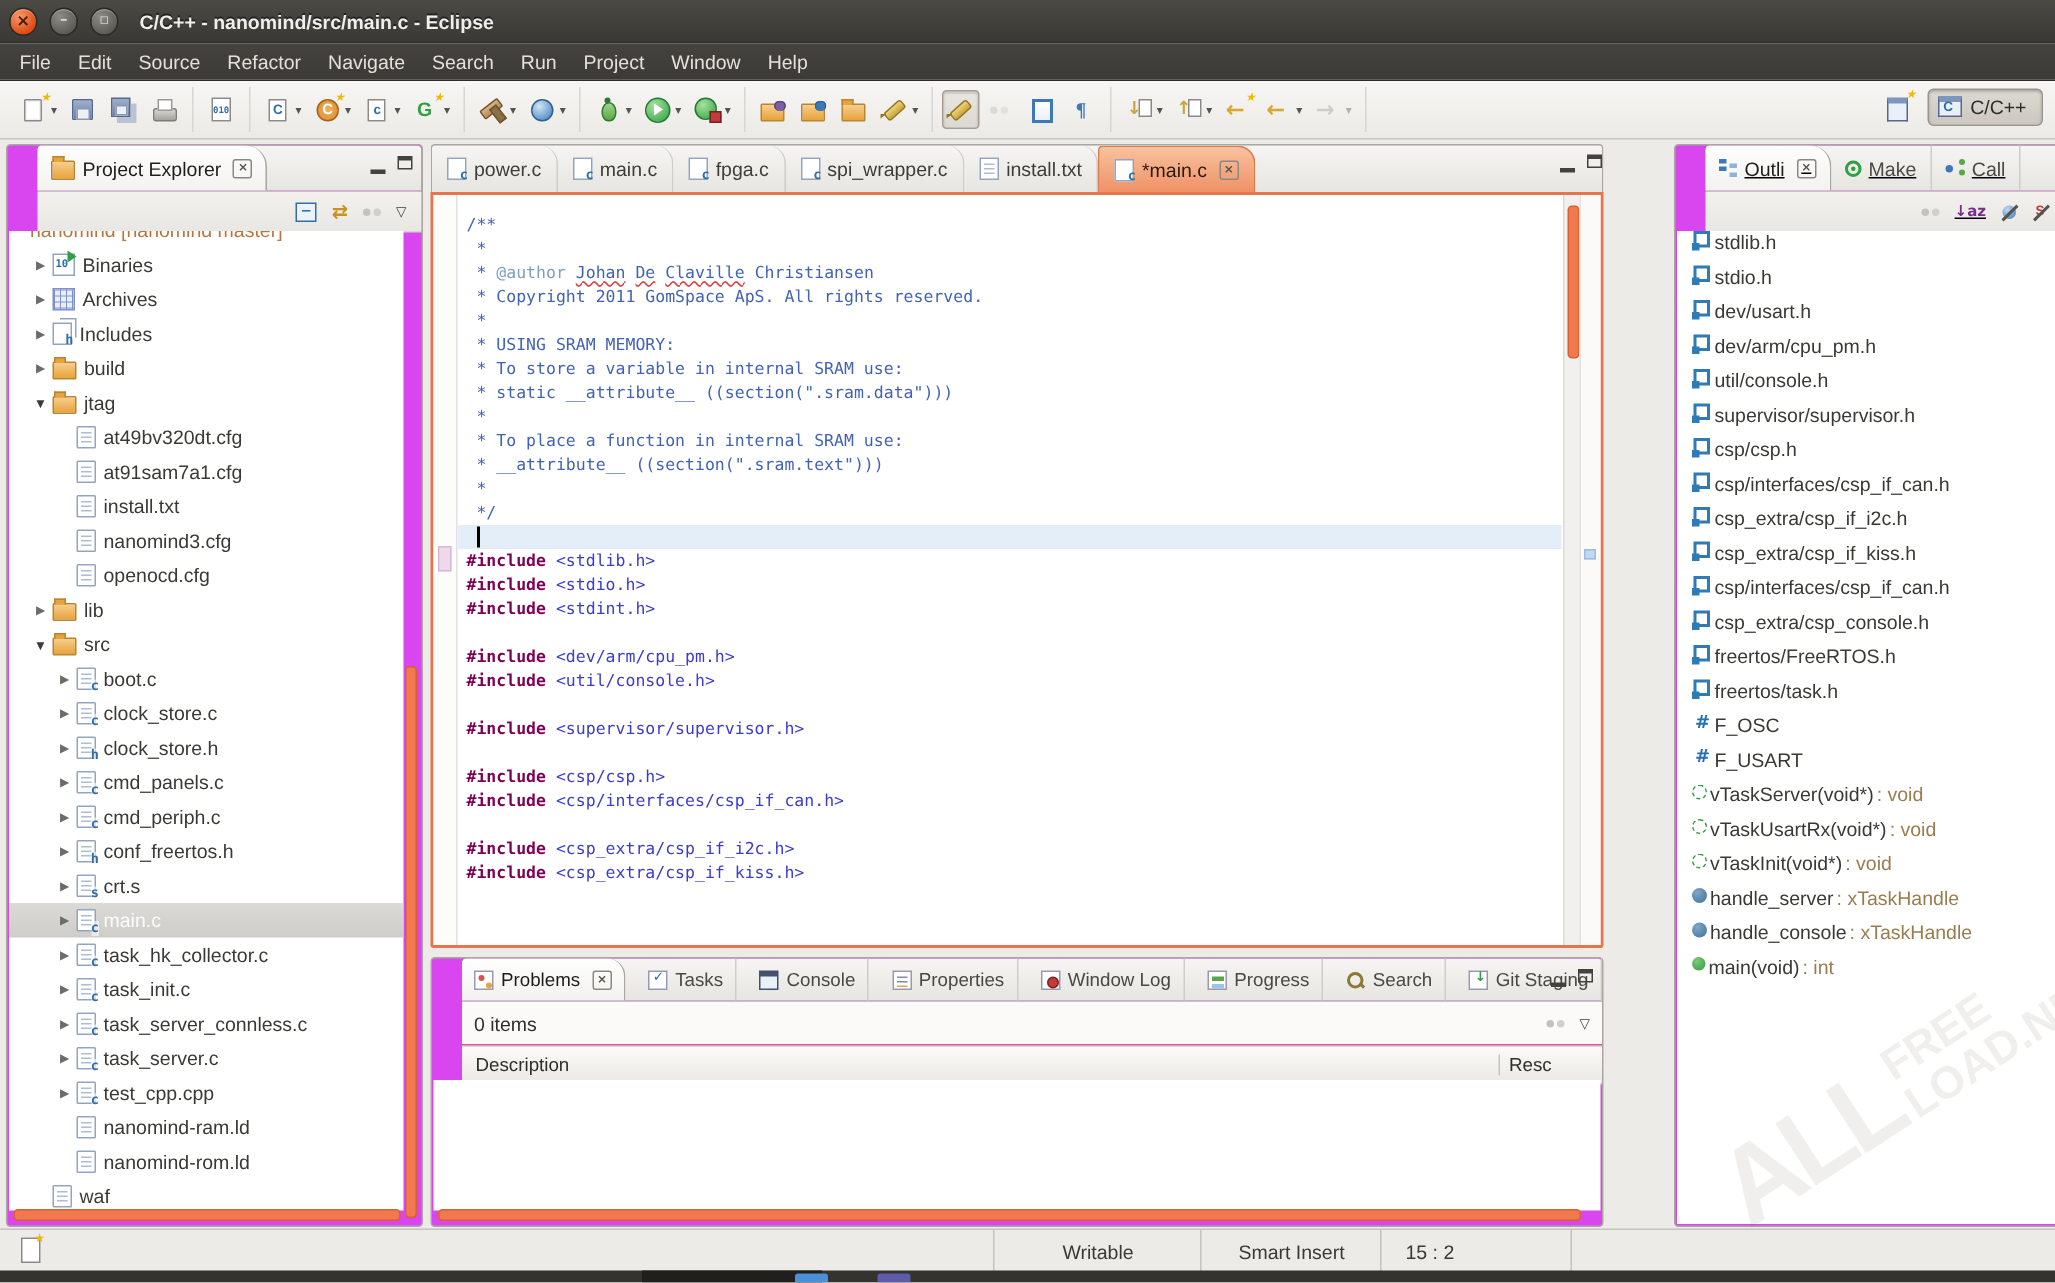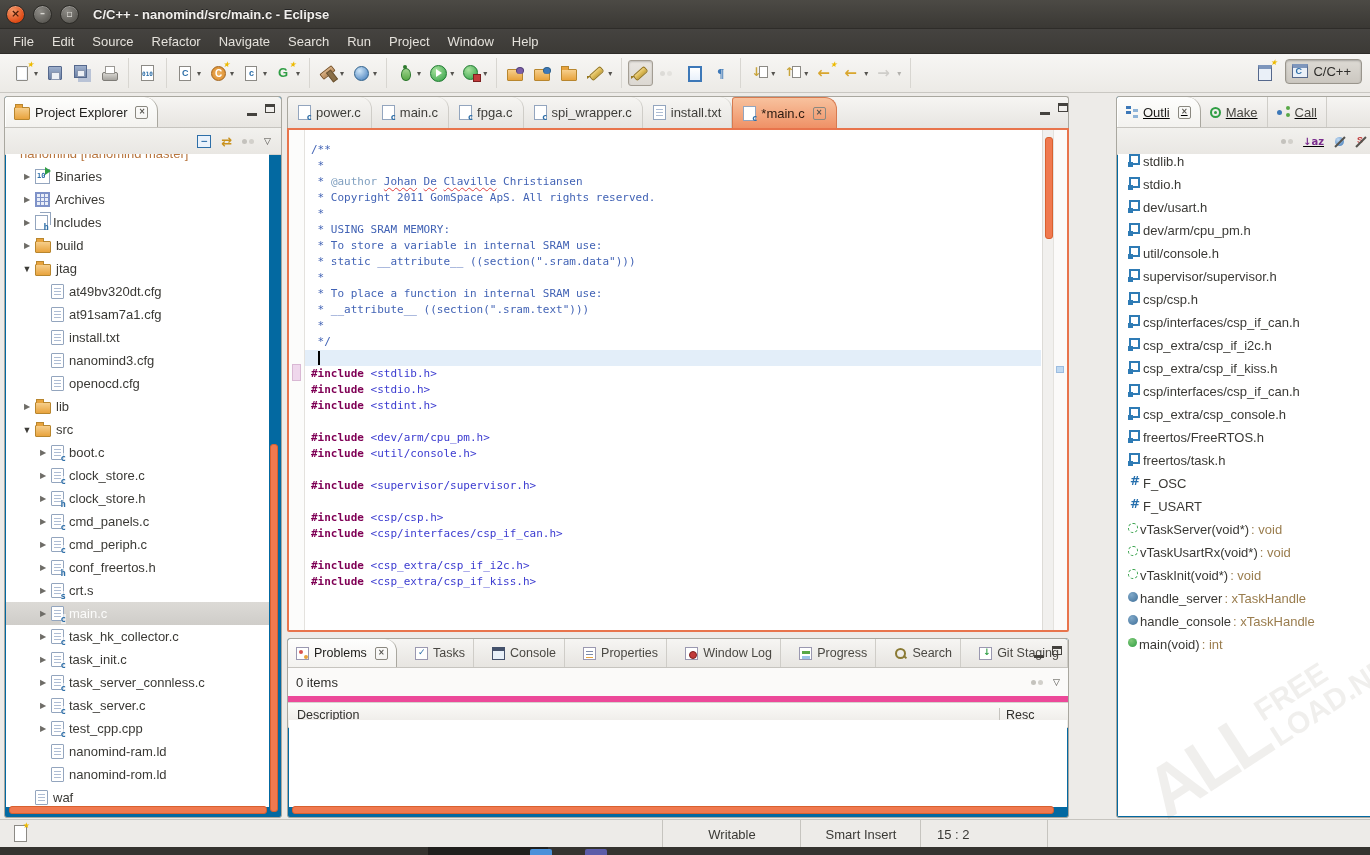--- a/index.html
+++ b/index.html
@@ -68,21 +68,21 @@
   .tbi-back::before{content:"←";position:absolute;left:1px;top:0px;font:bold 15px "DejaVu Sans",sans-serif;color:#D9A62E;}
   .tbi-fwd::before{content:"→";position:absolute;left:1px;top:0px;font:bold 15px "DejaVu Sans",sans-serif;color:#9C9A95;}
   #persp-area{position:absolute;right:8px;top:58px;display:flex;align-items:center;gap:6px;}
   .tbi-openpersp::before{content:"";position:absolute;left:2px;top:3px;width:12px;height:11px;background:#EAF0F8;border:1px solid #55688C;border-top:4px solid #7E96BC;}
   #persp-btn{display:flex;align-items:center;gap:5px;background:linear-gradient(#DDDAD4,#CBC7C0);border:1px solid #99958C;border-radius:4px;padding:4px 10px 4px 6px;box-shadow:inset 0 1px 2px rgba(0,0,0,.25);}
   .persp-ico{position:relative;width:16px;height:14px;background:#EAF0F8;border:1px solid #55688C;border-top:4px solid #7E96BC;box-sizing:border-box;}
   .persp-ico::after{content:"C";position:absolute;left:2px;top:-2px;font:bold 9px "Liberation Sans",sans-serif;color:#2E6FA8;}
   #persp-label{font-size:13px;color:#2E2D2A;}
 
   
-  .panel{position:absolute;background:#0369a1;border:1px solid #A9A79F;border-radius:3px;box-sizing:border-box;}
+  .panel{position:absolute;background:#d946ef;border:1px solid #A9A79F;border-radius:3px;box-sizing:border-box;padding-left:20px;}
   .vtabbar{position:relative;height:30px;background:linear-gradient(#F6F5F3,#E7E5E1);border-bottom:1px solid #C6C4BF;border-radius:3px 3px 0 0;display:flex;align-items:stretch;}
   .vtab{display:flex;align-items:center;gap:5px;padding:0 9px;font-size:13px;color:#4A4843;border-right:1px solid #CFCDC8;position:relative;}
   .vtab.active{background:linear-gradient(#FEFEFD,#F3F2EF);border-right:1px solid #A9A79F;border-radius:3px 14px 0 0;box-shadow:1px 0 0 #fff inset;color:#1E1D1B;}
   .tabclose{display:inline-block;width:11px;height:11px;border:1px solid #8A8880;border-radius:2px;color:#55534E;font:bold 8px/10px "DejaVu Sans",sans-serif;text-align:center;margin-left:3px;}
   .minmax{position:absolute;right:6px;top:7px;display:flex;gap:8px;}
   .mm-min{width:10px;height:9px;border-bottom:3px solid #44423E;}
   .mm-max{width:10px;height:9px;border:1px solid #44423E;border-top:3px solid #44423E;box-sizing:border-box;}
   .viewtools{height:26px;background:linear-gradient(#F2F1EE,#E9E7E3);border-bottom:1px solid #D5D3CE;display:flex;align-items:center;justify-content:flex-end;gap:10px;padding-right:10px;}
   .vti{font-size:11px;color:#44423E;position:relative;display:inline-flex;align-items:center;}
   .vti-collapse{width:12px;height:11px;border:1px solid #2E6FA8;background:#EAF2FB;color:#2E6FA8;font:bold 9px/9px "DejaVu Sans",sans-serif;text-align:center;justify-content:center;}
@@ -168,21 +168,21 @@
   .pic-properties{background:#fff;border:1px solid #9A98B0;box-sizing:border-box;}
   .pic-properties::after{content:"";position:absolute;left:2px;right:2px;top:3px;height:1px;background:#7E8CA8;box-shadow:0 3px 0 #7E8CA8,0 6px 0 #E8A33D;}
   .pic-errorlog{background:#fff;border:1px solid #9A98B0;box-sizing:border-box;}
   .pic-errorlog::after{content:"";position:absolute;left:3px;top:3px;width:6px;height:6px;background:#C23B3B;border-radius:50%;border:1px solid #7E1F1F;}
   .pic-progress{background:linear-gradient(#fff,#fff);border:1px solid #9A98B0;box-sizing:border-box;}
   .pic-progress::after{content:"";position:absolute;left:2px;top:3px;width:8px;height:3px;background:#58A846;box-shadow:0 5px 0 #9CC3E8;}
   .pic-search::before{content:"";position:absolute;left:1px;top:1px;width:7px;height:7px;border:2px solid #8A7A34;border-radius:50%;}
   .pic-search::after{content:"";position:absolute;left:9px;top:9px;width:4px;height:2px;background:#8A7A34;transform:rotate(45deg);}
   .pic-git{background:#fff;border:1px solid #9A98B0;box-sizing:border-box;}
   .pic-git::after{content:"↓";position:absolute;left:3px;top:-1px;font:bold 9px "DejaVu Sans",sans-serif;color:#2F9E44;}
-  #prob-toolrow{height:28px;display:flex;align-items:center;padding:0 8px;font-size:13px;color:#2F2E2B;background:#FBFAF9;border-bottom:6px solid #ec4899;}
+  #prob-toolrow{height:28px;display:flex;align-items:center;padding:0 8px;font-size:13px;color:#2F2E2B;background:#FBFAF9;border-bottom:1px solid #ec4899;}
   #prob-toolicons{margin-left:auto;display:flex;align-items:center;gap:10px;}
   #prob-colheader{height:24px;background:linear-gradient(#FBFAF8,#EBE9E5);border-top:1px solid #D5D3CE;border-bottom:1px solid #C6C4BF;display:flex;align-items:center;font-size:12.5px;color:#2F2E2B;}
   #col-desc{padding-left:9px;flex:1;}
   #col-resc{width:62px;border-left:1px solid #C6C4BF;padding-left:6px;overflow:hidden;white-space:nowrap;}
   #prob-body{position:absolute;left:1px;right:1px;top:81px;bottom:10px;background:#fff;}
   #prob-hscroll{position:absolute;left:4px;bottom:3px;height:6px;width:760px;background:#F0794F;border-radius:3px;border:1px solid #D8602F;}
 
   
   #outline{left:1116px;top:96px;width:317px;height:722px;text-decoration:underline;}
   #outline-list{position:absolute;top:57px;left:1px;right:10px;bottom:1px;background:#fff;overflow:hidden;}

